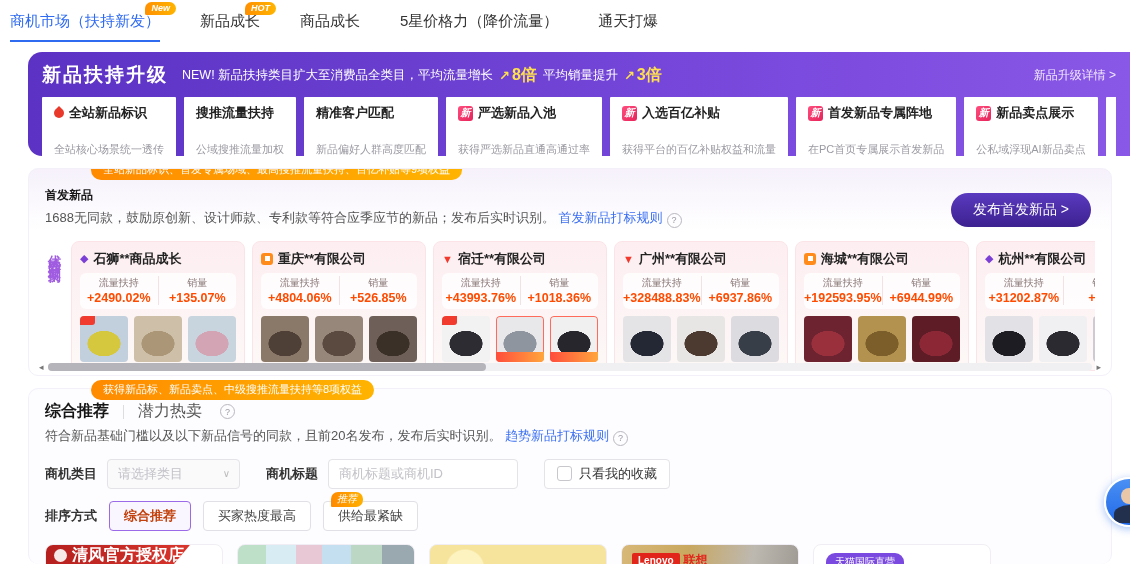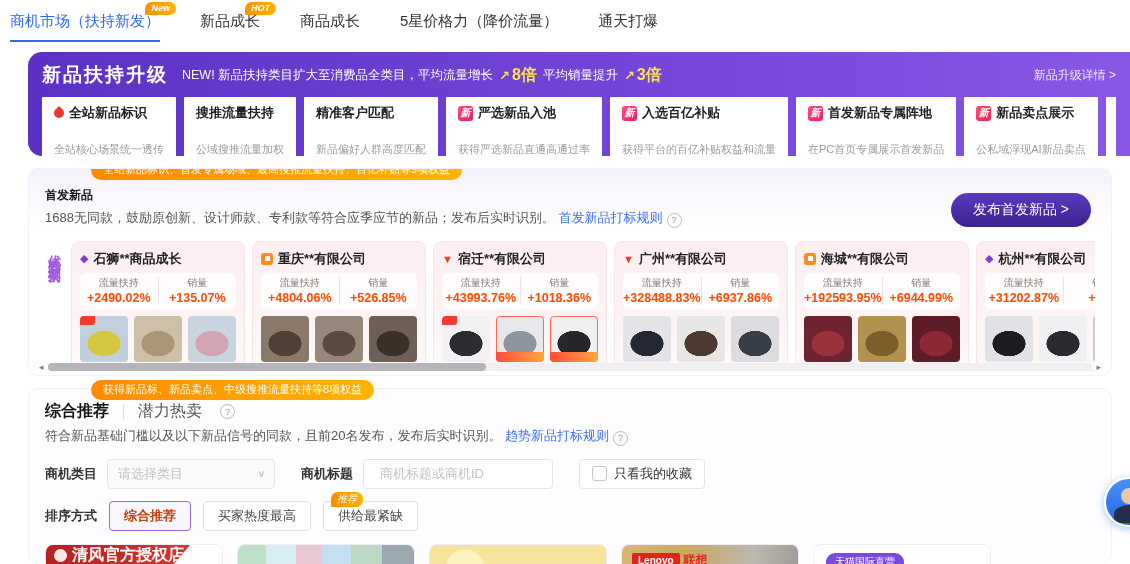--- a/index.html
+++ b/index.html
@@ -70,25 +70,25 @@
   .hscroll .thumbbar{position:absolute;left:0;top:0;height:8px;width:42%;background:#b4b4ba;border-radius:4px;}
   
   .panel.trend{background:#fdfdff;padding:12px 16px 0;border:1px solid #f3f0fa;border-bottom:none;height:176px;}
   .trend-tabs{display:flex;align-items:center;gap:14px;}
   .trend-tab1{font-size:16px;font-weight:bold;color:#151515;cursor:pointer;}
   .trend-div{width:1px;height:14px;background:#ddd;}
   .trend-tab2{font-size:16px;color:#555;cursor:pointer;}
   .filters{display:flex;align-items:center;margin-top:0;gap:26px;}
   .fgroup{display:flex;align-items:center;gap:10px;}
   .flabel{font-size:13px;font-weight:bold;color:#333;white-space:nowrap;}
-  .sel{width:168px;height:30px;box-sizing:border-box;border:1px solid #e3e3e8;border-radius:4px;background:#fafafb;
+  .sel{width:133px;height:30px;box-sizing:border-box;border:1px solid #e3e3e8;border-radius:4px;background:#fafafb;
        display:flex;align-items:center;padding:0 10px;color:#c2c2c8;font-size:13px;position:relative;cursor:pointer;}
   .sel .chev{position:absolute;right:9px;color:#bbb;font-size:10px;font-style:normal;}
   .tinput{width:190px;height:30px;box-sizing:border-box;border:1px solid #e3e3e8;border-radius:4px;
-          padding:0 16px;font-size:13px;color:#333;font-family:inherit;background:#fff;}
+          padding:0 10px;font-size:13px;color:#333;font-family:inherit;background:#fff;}
   .tinput::placeholder{color:#c2c2c8;}
   .fav{height:30px;box-sizing:border-box;border:1px solid #e3e3e8;border-radius:4px;display:flex;align-items:center;
        gap:7px;padding:0 12px;font-size:13px;color:#333;background:#fff;cursor:pointer;}
   .cb{width:13px;height:13px;border:1px solid #c8c8cc;border-radius:3px;background:#fff;flex:0 0 auto;}
   .sortrow{display:flex;align-items:center;margin-top:12px;gap:12px;}
   .sort-wrap{position:relative;}
   .sort-btn{height:30px;padding:0 14px;border:1px solid #e0e0e6;border-radius:4px;background:#fff;
             font-size:13px;color:#444;cursor:pointer;font-family:inherit;}
   .sort-btn.active{border-color:#9a6ae8;color:#c2410c;background:#faf6ff;font-weight:bold;}
   .rec-badge{position:absolute;top:-9px;left:8px;background:linear-gradient(90deg,#ff8a00,#ffb000);color:#fff;

